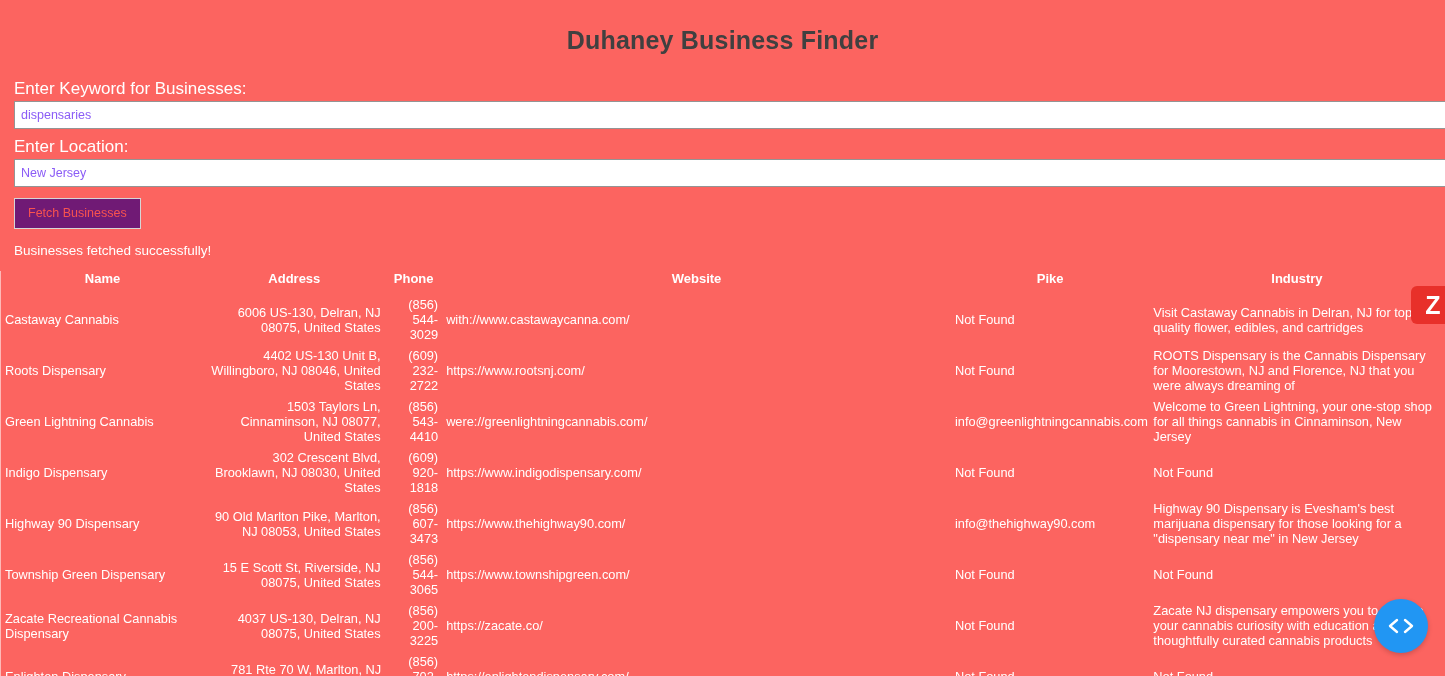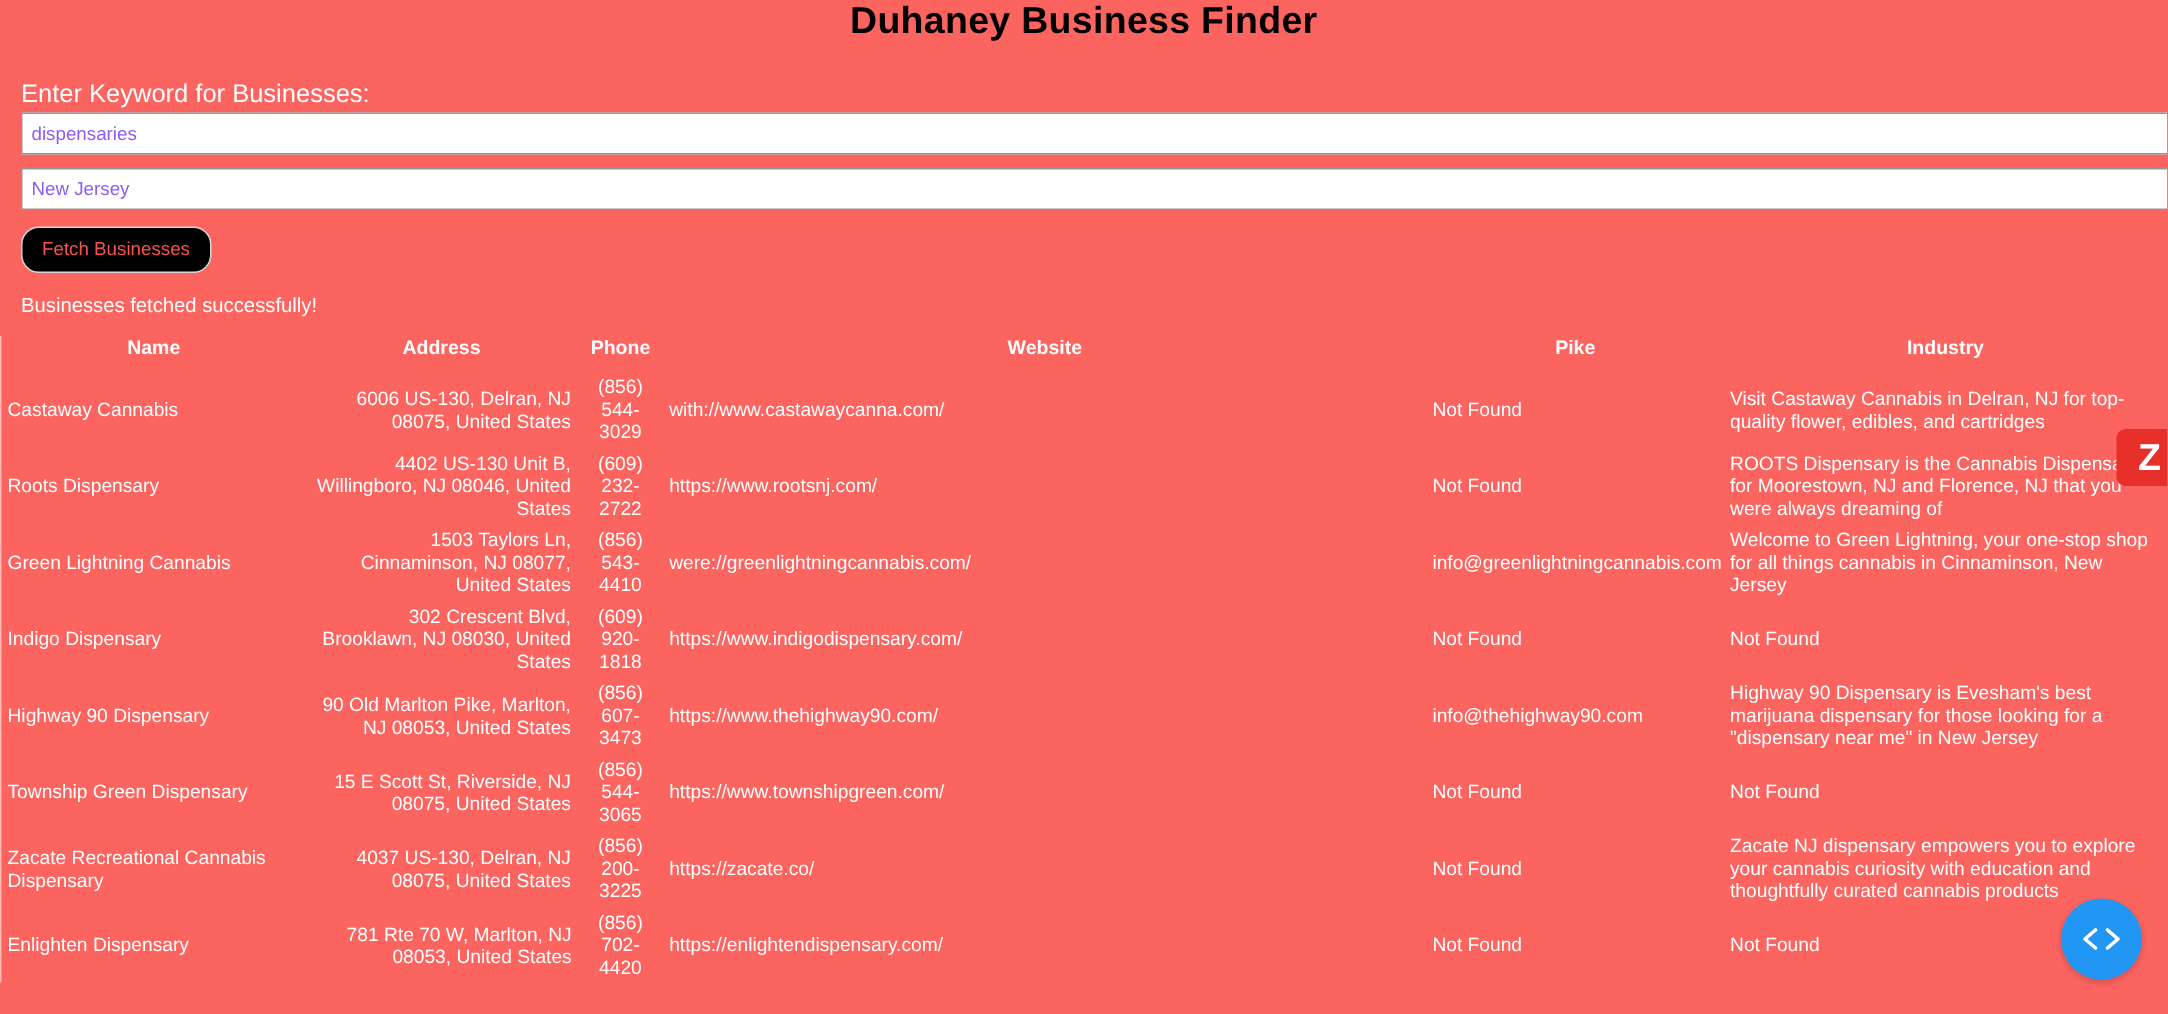--- a/index.html
+++ b/index.html
@@ -16,24 +16,25 @@
     position: relative;
     width: 1445px;
     height: 676px;
     background: #fc6460;
     overflow: hidden;
   }
 
   
   .page-title {
     text-align: center;
-    color: #000000;
+    color: #404040;
     font-size: 25px;
     font-weight: bold;
     margin: 0;
+    padding-top: 26px;
     letter-spacing: 0.2px;
   }
 
   
   .form-area {
     padding: 0 0 0 14px;
     margin-top: 25px;
   }
   .field-label {
     color: #ffffff;
@@ -52,29 +53,29 @@
     padding: 2px 6px;
     font-size: 12.5px;
     font-family: "Liberation Sans", sans-serif;
     color: #8b5cf6;
     outline: none;
     border-radius: 0;
     margin-bottom: 9px;
   }
   .fetch-btn {
     display: inline-block;
-    background: #000000;
+    background: #701a75;
     border: 1px solid #d6d6d6;
     color: #f8534f;
     font-size: 12.5px;
     font-family: "Liberation Sans", sans-serif;
     padding: 7px 13px 8px 13px;
     margin-top: 2px;
     cursor: pointer;
-    border-radius: 12px;
+    border-radius: 0;
   }
   .status-msg {
     color: #ffffff;
     font-size: 13.5px;
     margin: 14px 0 0 14px;
   }
 
   
   .table-wrap {
     margin-top: 13px;
@@ -104,21 +105,21 @@
   }
   .col-name   { width: 200px; }
   .col-addr   { width: 178px; }
   .col-phone  { width: 56px; }
   .col-site   { width: 500px; }
   .col-email  { width: 195px; }
   .col-ind    { width: 290px; }
 
   td.c-name  { padding-left: 14px; text-align: left; }
   td.c-addr  { text-align: right; }
-  td.c-phone { text-align: center; padding-left: 0; }
+  td.c-phone { text-align: right; padding-left: 0; }
   td.c-site  { text-align: left; padding-left: 2px; }
   td.c-email { text-align: left; padding-left: 12px; }
   td.c-ind   { text-align: left; padding-left: 6px; }
 
   
   .zoom-badge {
     position: absolute;
     right: -10px;
     top: 286px;
     width: 44px;
@@ -154,20 +155,21 @@
 <body>
 
 <div id="app">
 
   <h1 class="page-title">Duhaney Business Finder</h1>
 
   <div class="form-area">
     <label class="field-label">Enter Keyword for Businesses:</label>
     <input class="text-input" type="text" value="dispensaries" style="">
 
+    <label class="field-label">Enter Location:</label>
     <input class="text-input" type="text" value="New Jersey" style="">
 
     <button class="fetch-btn">Fetch Businesses</button>
   </div>
 
   <div class="status-msg">Businesses fetched successfully!</div>
 
   <div class="table-wrap">
     <table class="results">
       <colgroup>

